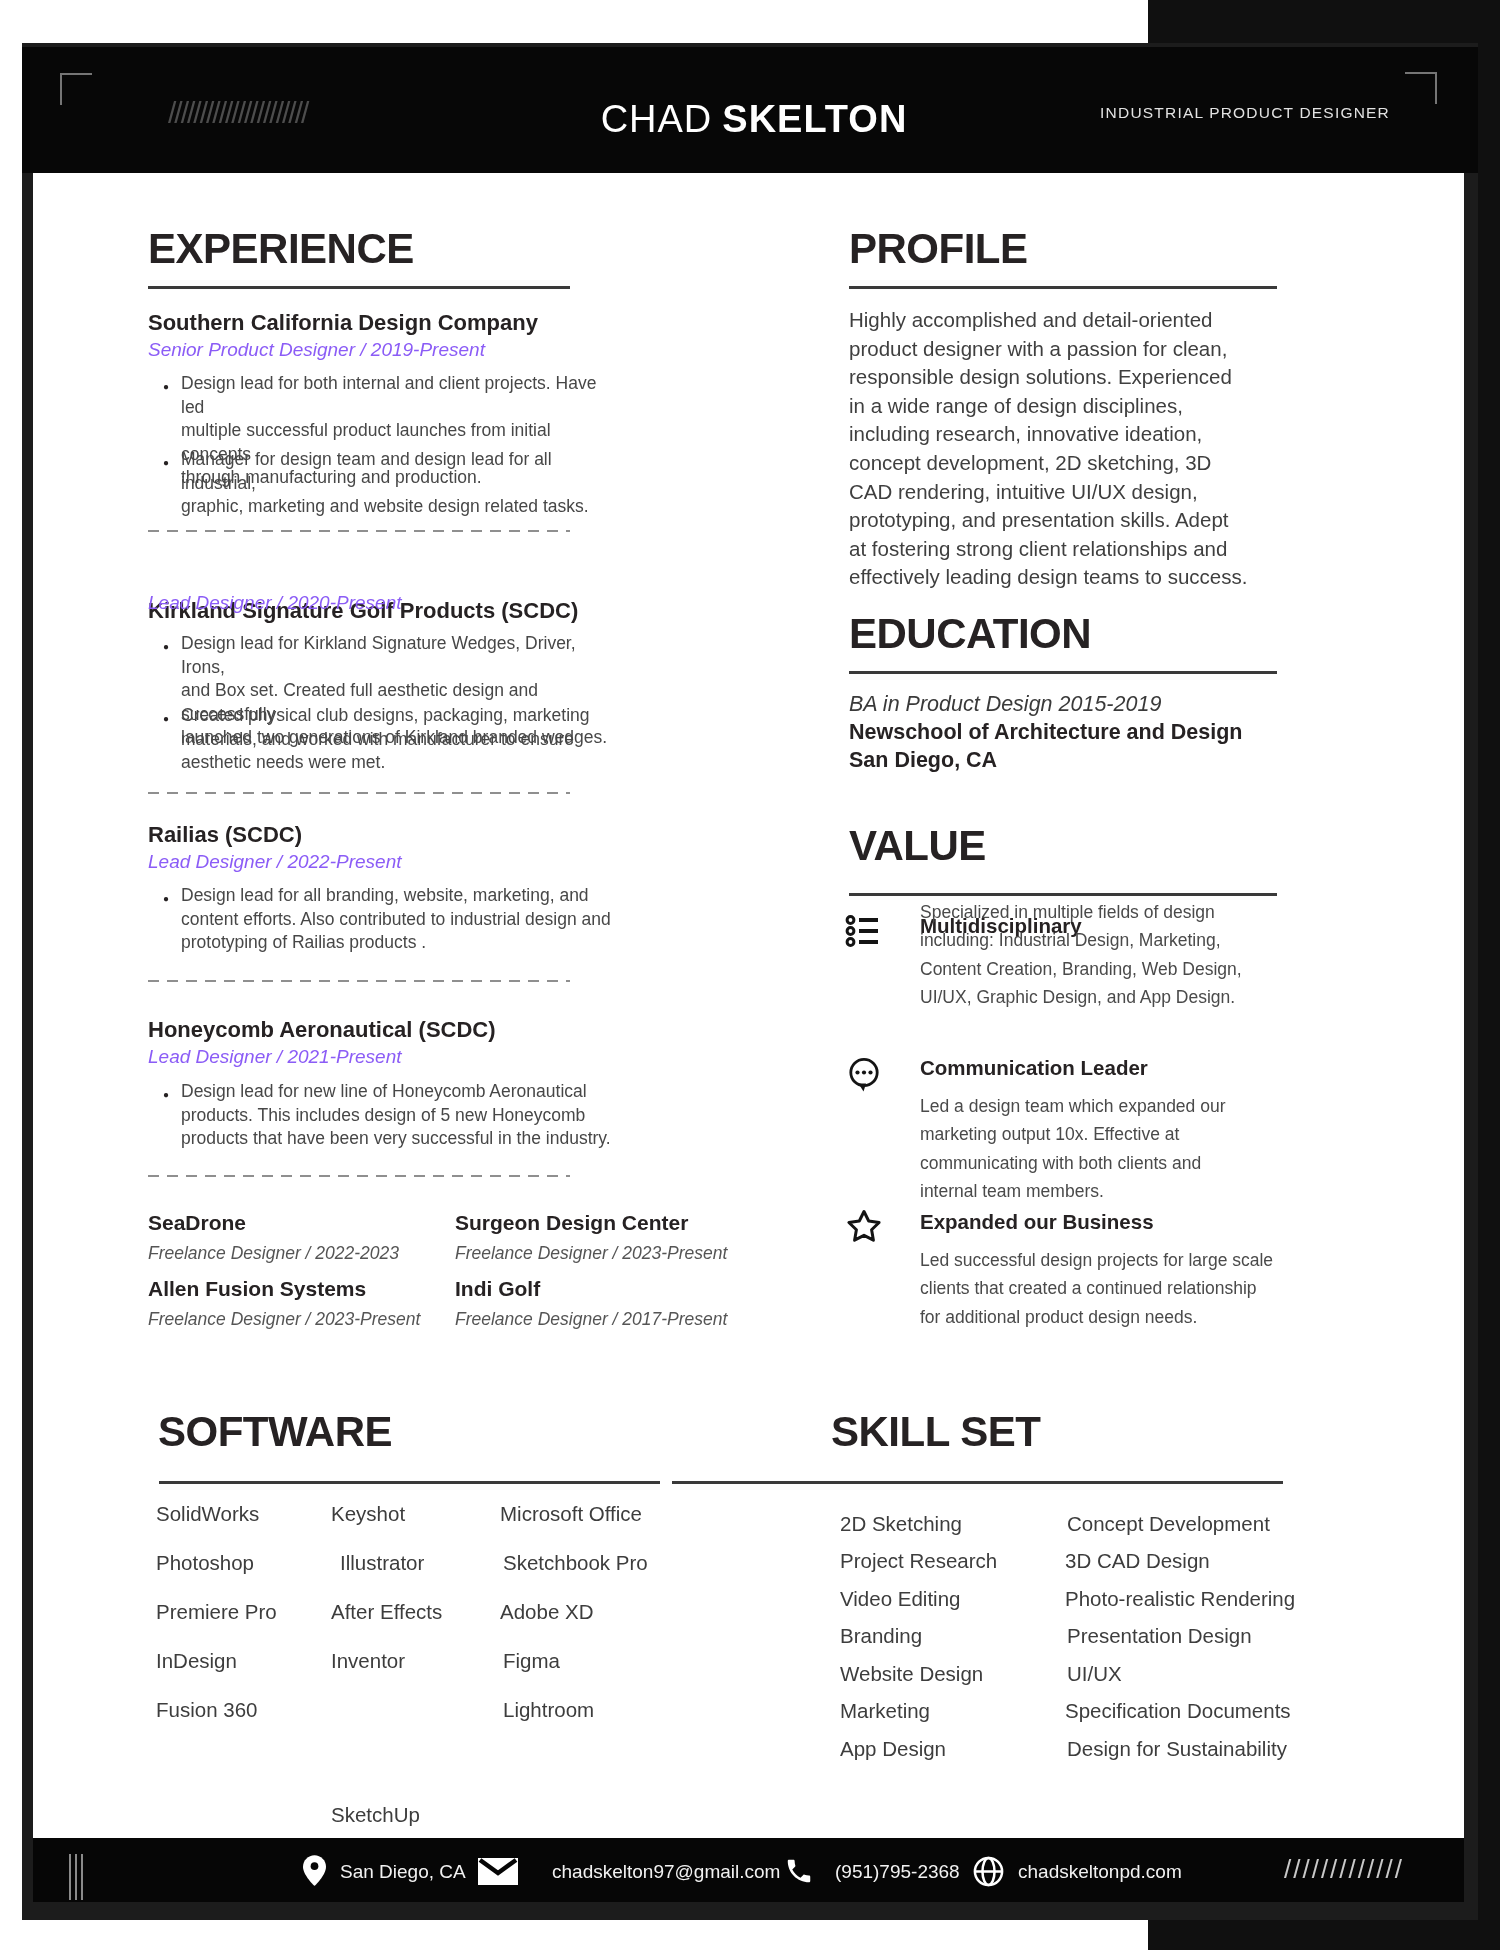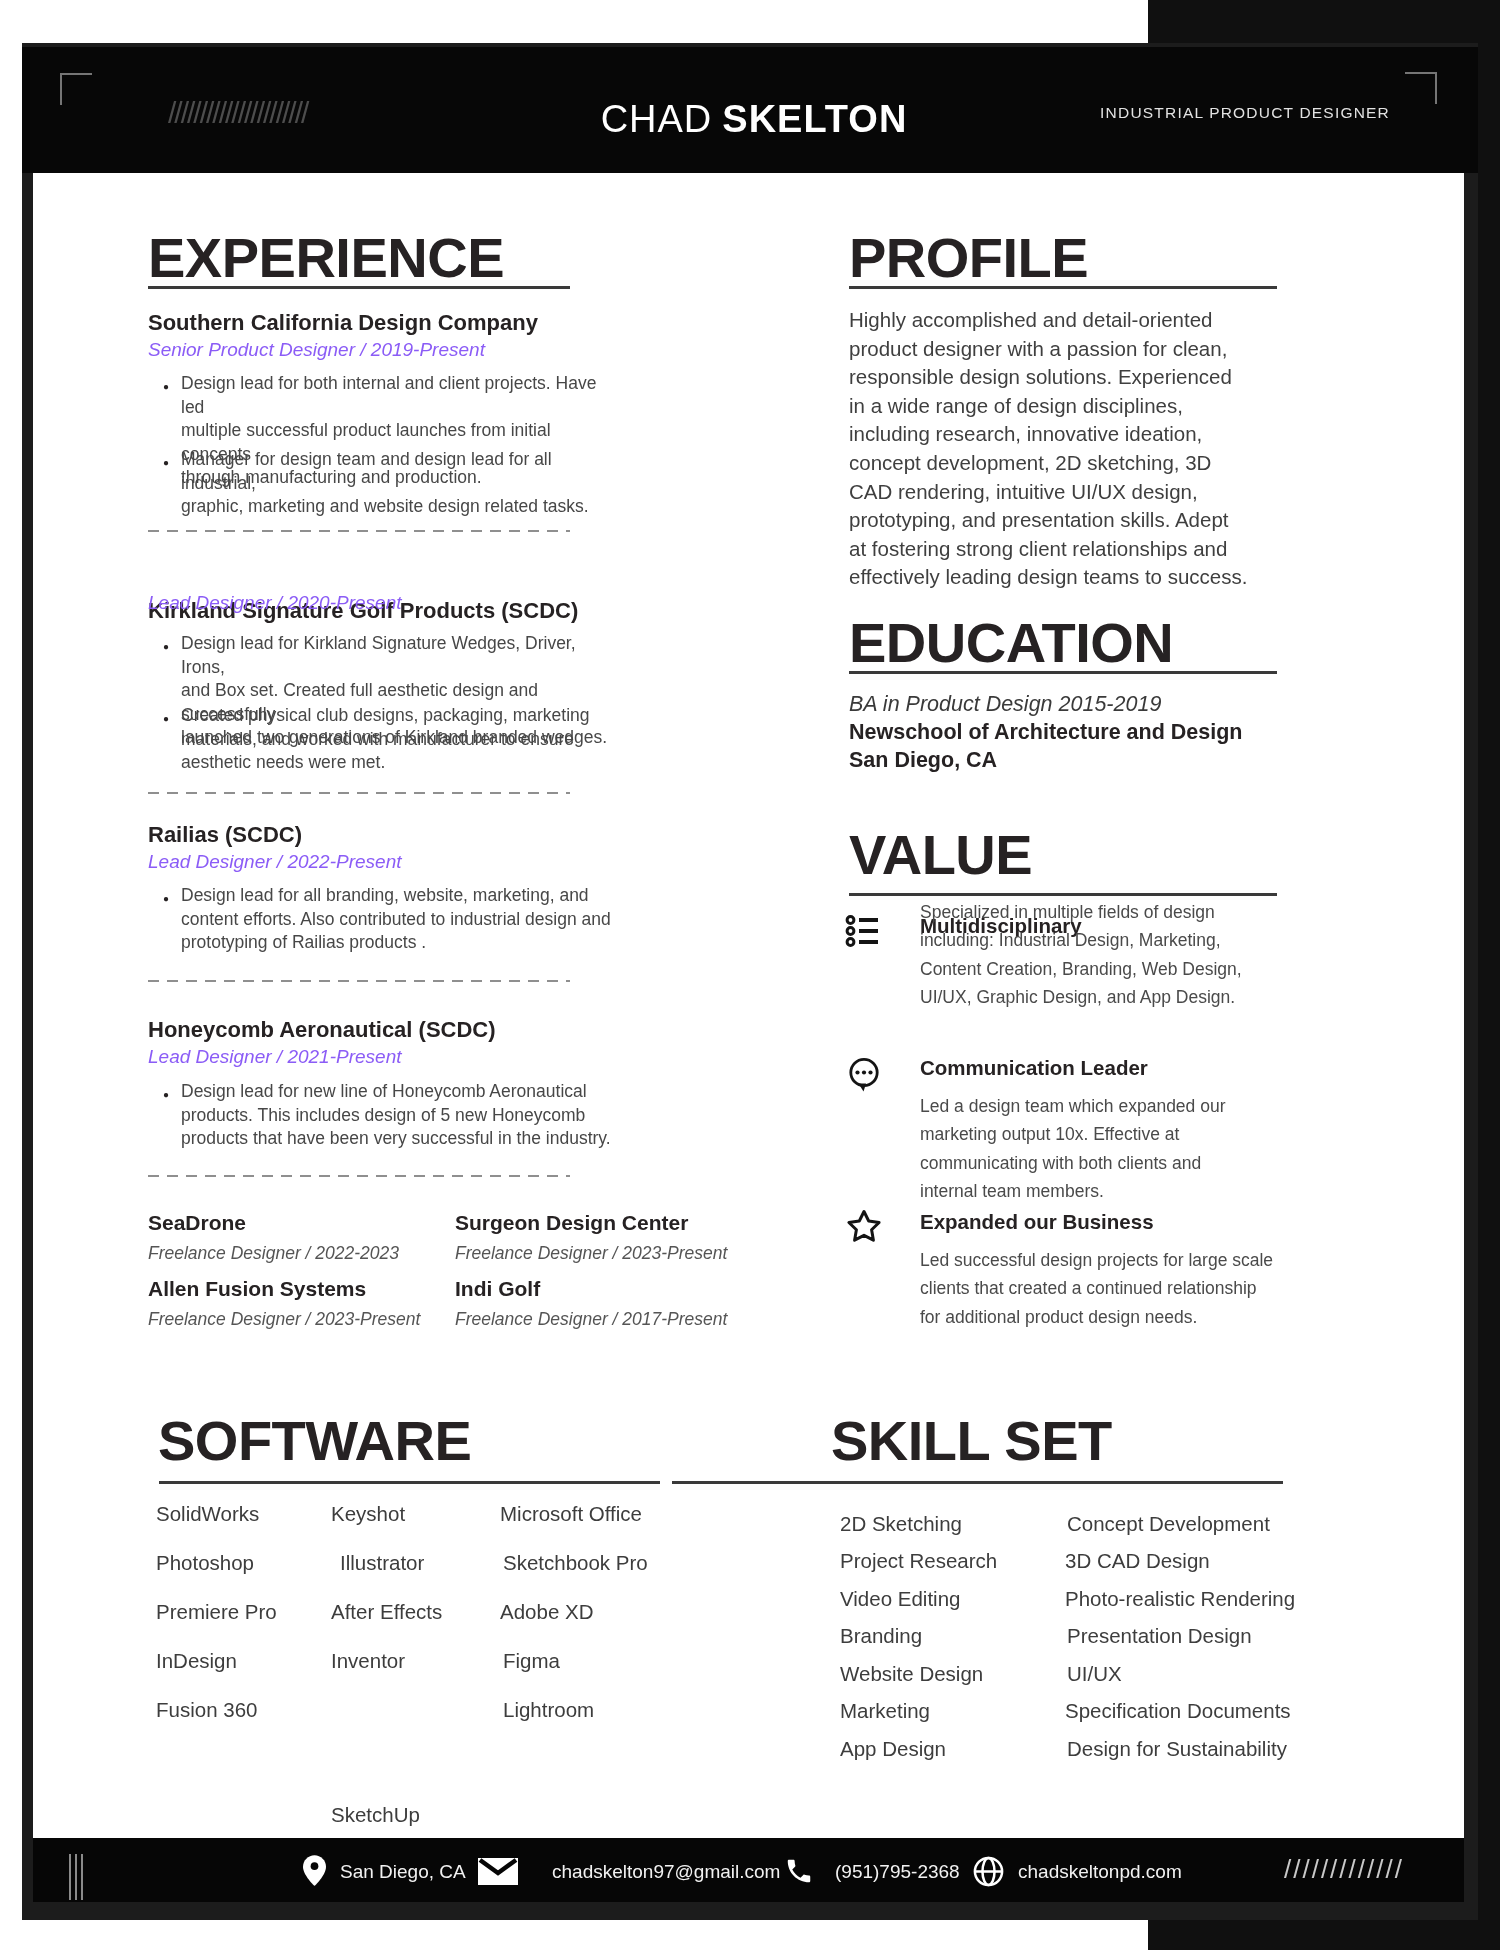--- a/index.html
+++ b/index.html
@@ -20,21 +20,21 @@
   
   .corner{width:30px;height:30px;z-index:3;}
   .corner-tl{left:60px;top:73px;border-left:2px solid #757575;border-top:2px solid #757575;}
   .corner-tr{left:1405px;top:72px;border-right:2px solid #757575;border-top:2px solid #757575;}
   .hslashes{left:168px;top:96px;font-size:30px;letter-spacing:-2px;color:#4d4d4d;z-index:3;}
   .name-wrap{left:0;top:98px;width:1500px;text-align:center;z-index:3;color:#fff;font-size:38px;letter-spacing:1px;}
   .name-first{font-weight:400;margin-left:8px;}
   .name-last{font-weight:800;margin-left:10px;}
   .head-title{left:1100px;top:104px;width:290px;text-align:right;color:#e3e3e3;font-size:15.5px;letter-spacing:1.2px;z-index:3;}
   
-  .h1{font-weight:800;font-size:56px;letter-spacing:-0.5px;color:#262223;z-index:3;}
+  .h1{font-weight:800;font-size:42px;letter-spacing:-0.5px;color:#262223;z-index:3;}
   .rule{height:2.5px;background:#3a3a3a;z-index:3;}
   .dashline{left:148px;width:422px;height:2px;z-index:3;
     background:repeating-linear-gradient(90deg,#8f8f8f 0 11px,transparent 11px 19px);}
   
   .jt{font-size:22px;font-weight:700;color:#262223;z-index:3;}
   .js{font-size:19px;font-style:italic;color:#8b5cf6;z-index:3;}
   .bullet{left:163px;width:430px;font-size:17.5px;line-height:23.5px;color:#474747;
     white-space:pre-line;padding-left:18px;z-index:3;}
   .bullet::before{content:"●";position:absolute;left:0;top:3px;font-size:10px;color:#262223;}
   

